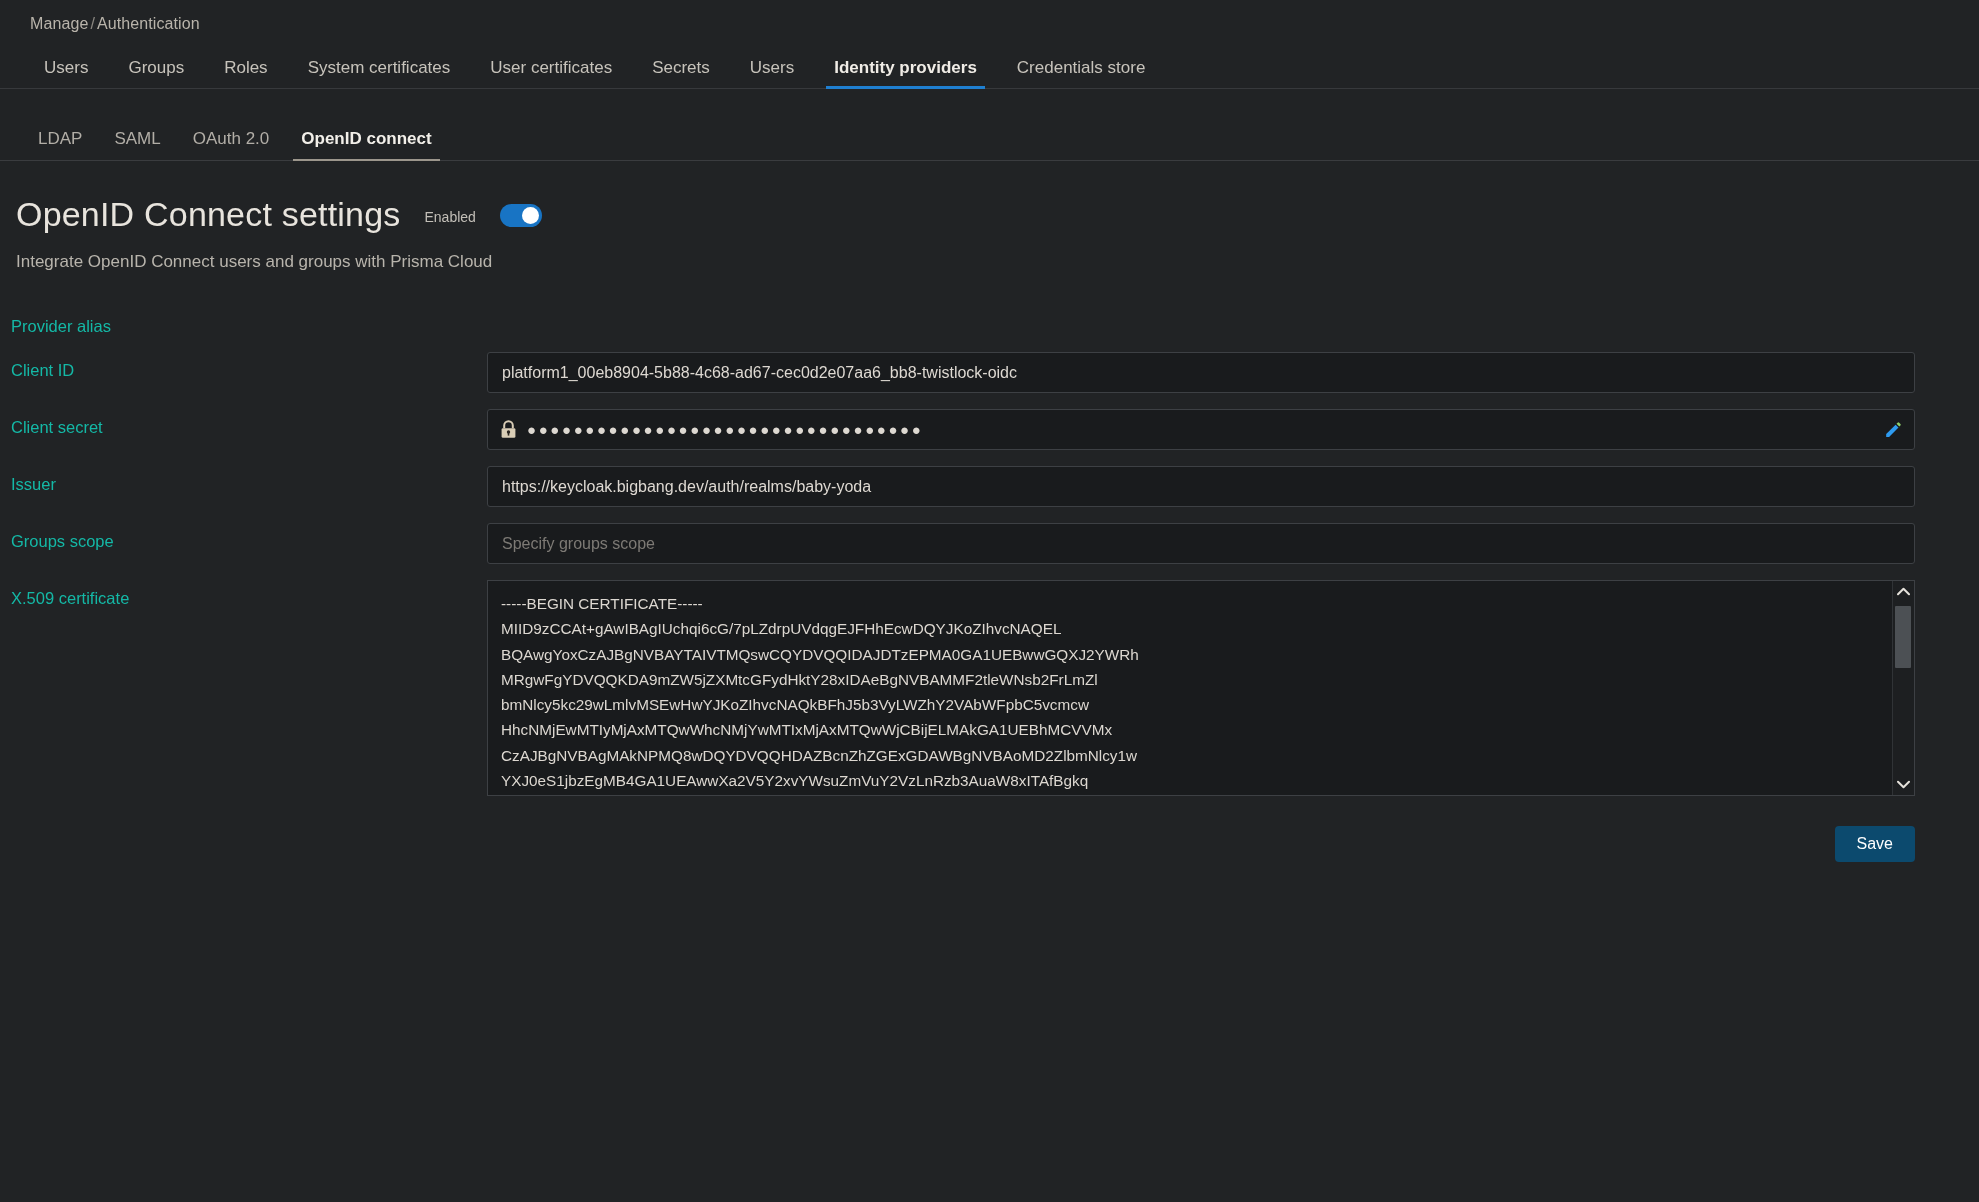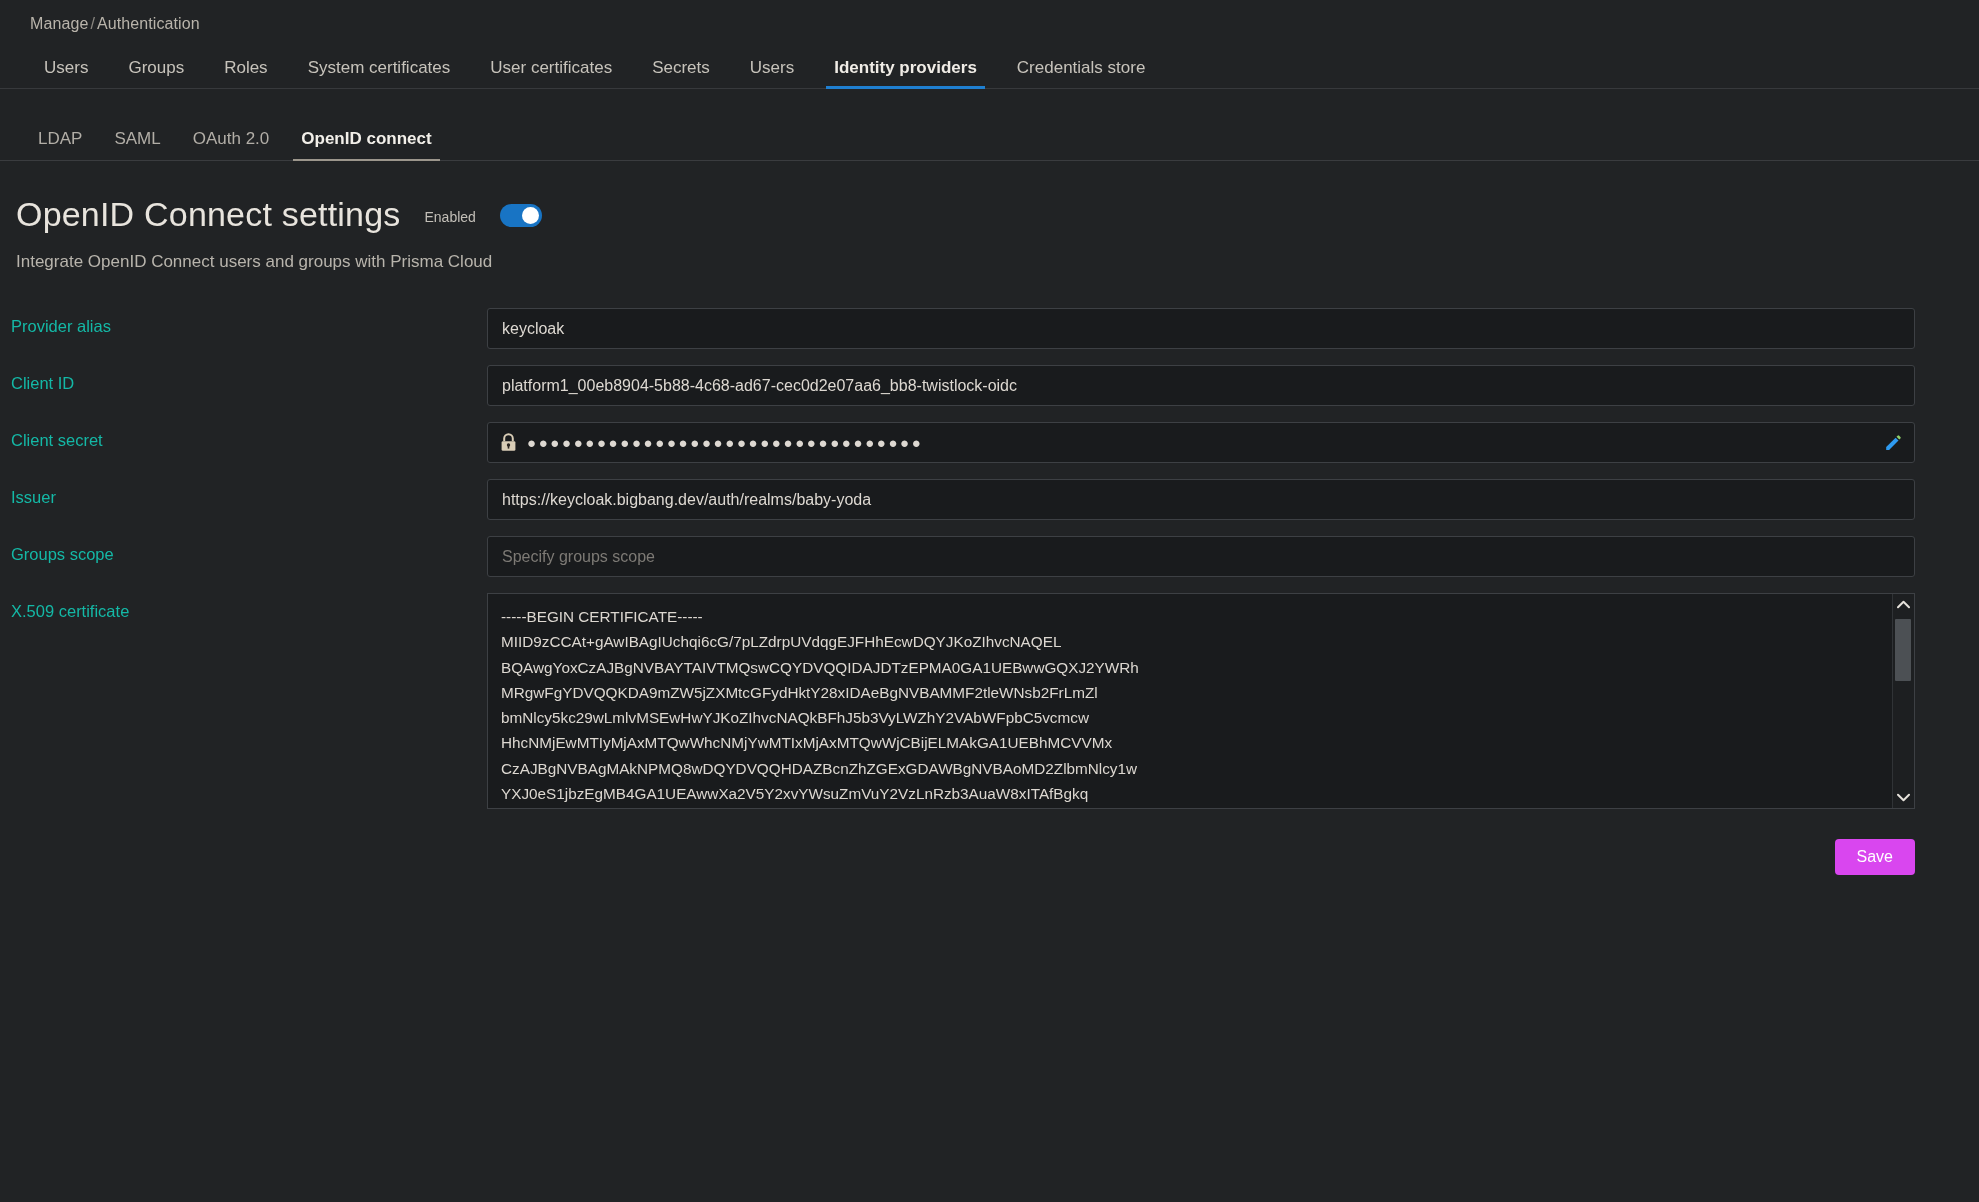--- a/index.html
+++ b/index.html
@@ -225,21 +225,21 @@
   }
 
   
   .actions {
     display: flex;
     justify-content: flex-end;
     padding-right: 64px;
     margin-top: 30px;
   }
   .save-btn {
-    background: #d946ef;
+    background: #0c4a6e;
     color: #ffffff;
     border: none;
     border-radius: 4px;
     font-size: 16px;
     font-family: "Liberation Sans", sans-serif;
     padding: 9px 22px;
     cursor: pointer;
   }
 </style>
 </head>
@@ -276,23 +276,20 @@
       <span class="knob"></span>
     </div>
   </div>
   <div class="subtitle">Integrate OpenID Connect users and groups with Prisma Cloud</div>
 </div>
 
 <div class="form">
 
   <div class="row">
     <div class="label">Provider alias</div>
-    <div class="field">
-      <div class="input">keycloak</div>
-    </div>
   </div>
 
   <div class="row">
     <div class="label">Client ID</div>
     <div class="field">
       <div class="input">platform1_00eb8904-5b88-4c68-ad67-cec0d2e07aa6_bb8-twistlock-oidc</div>
     </div>
   </div>
 
   <div class="row">

